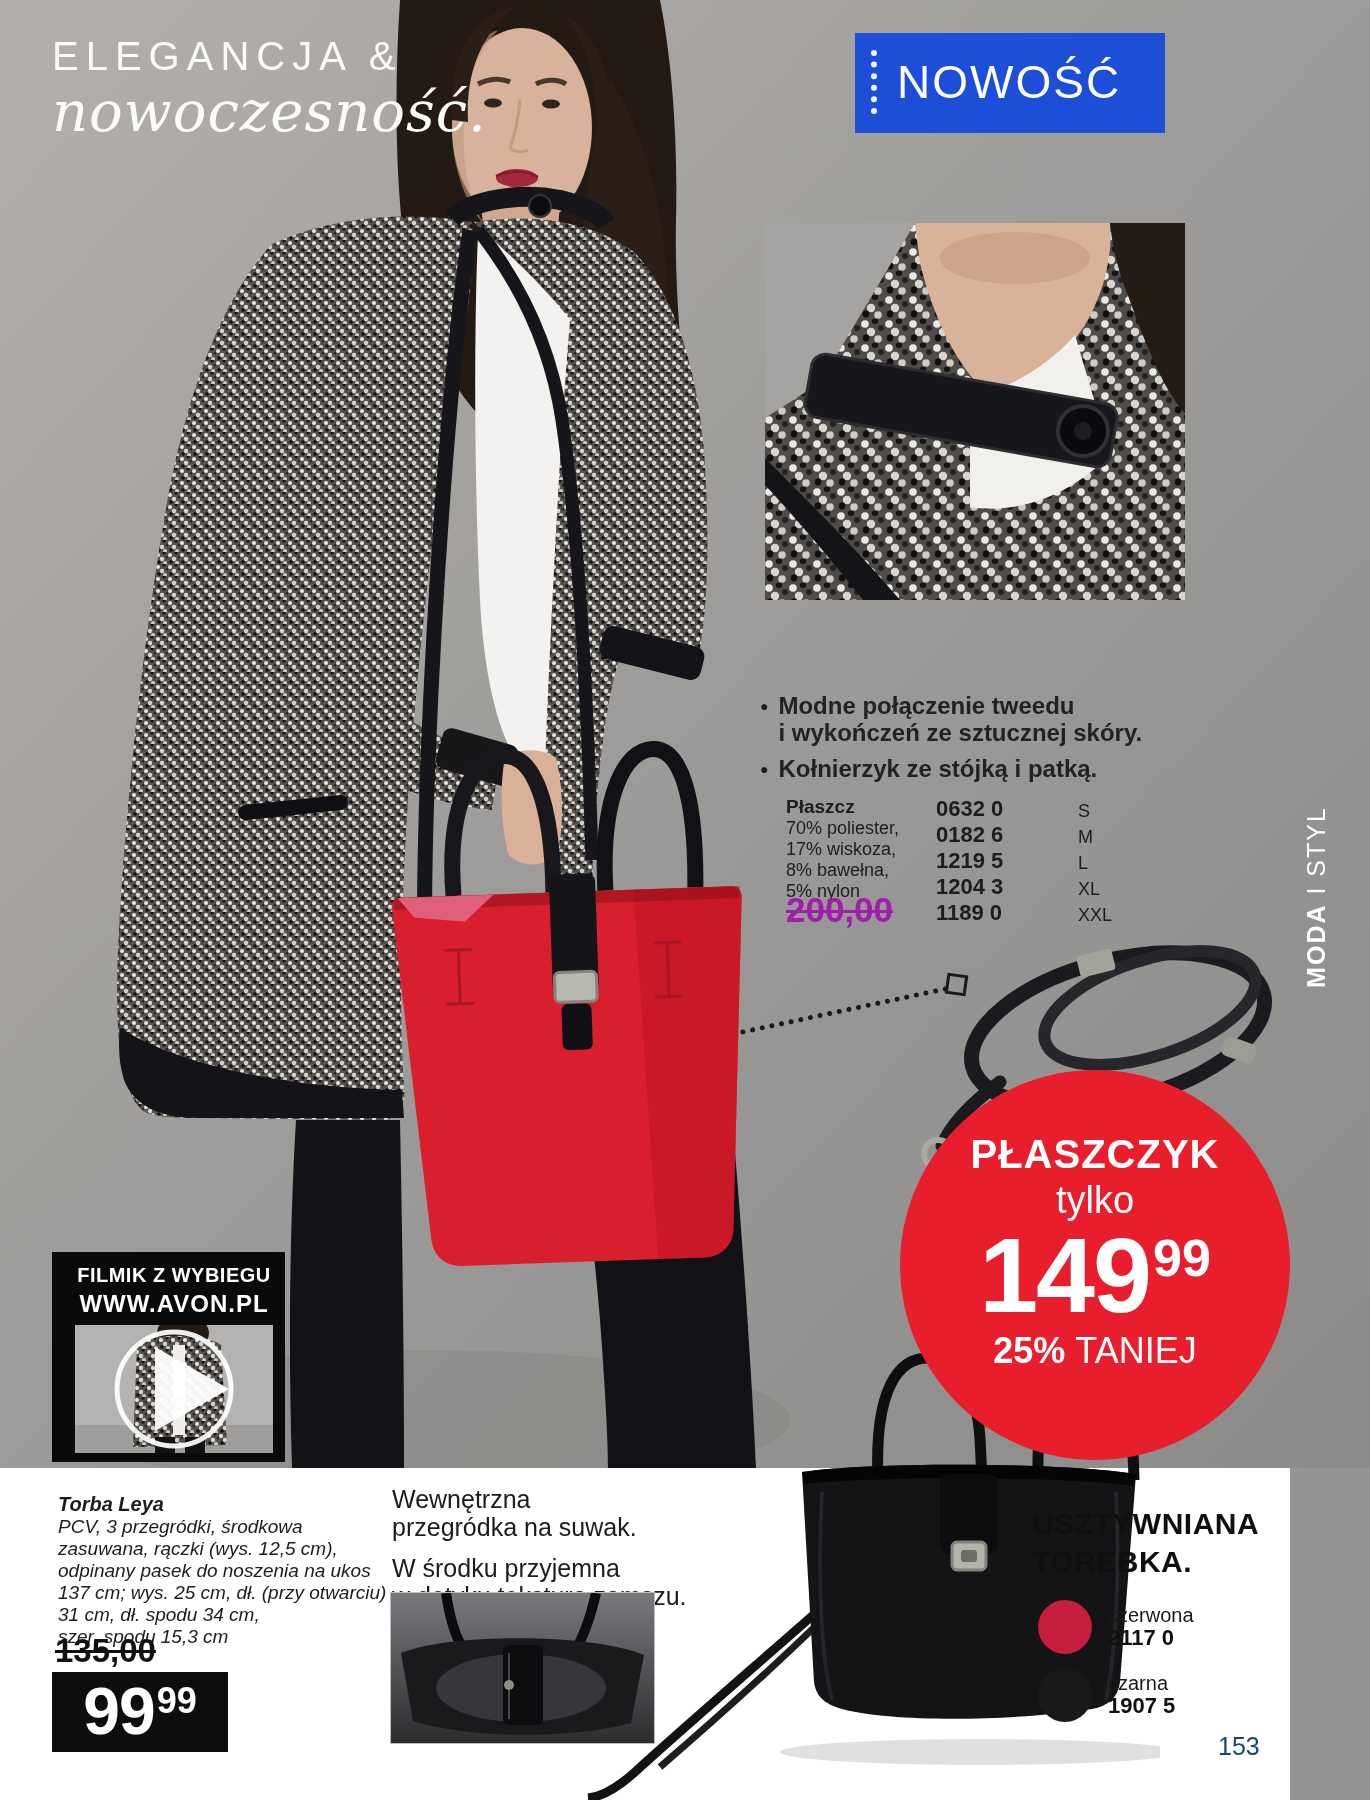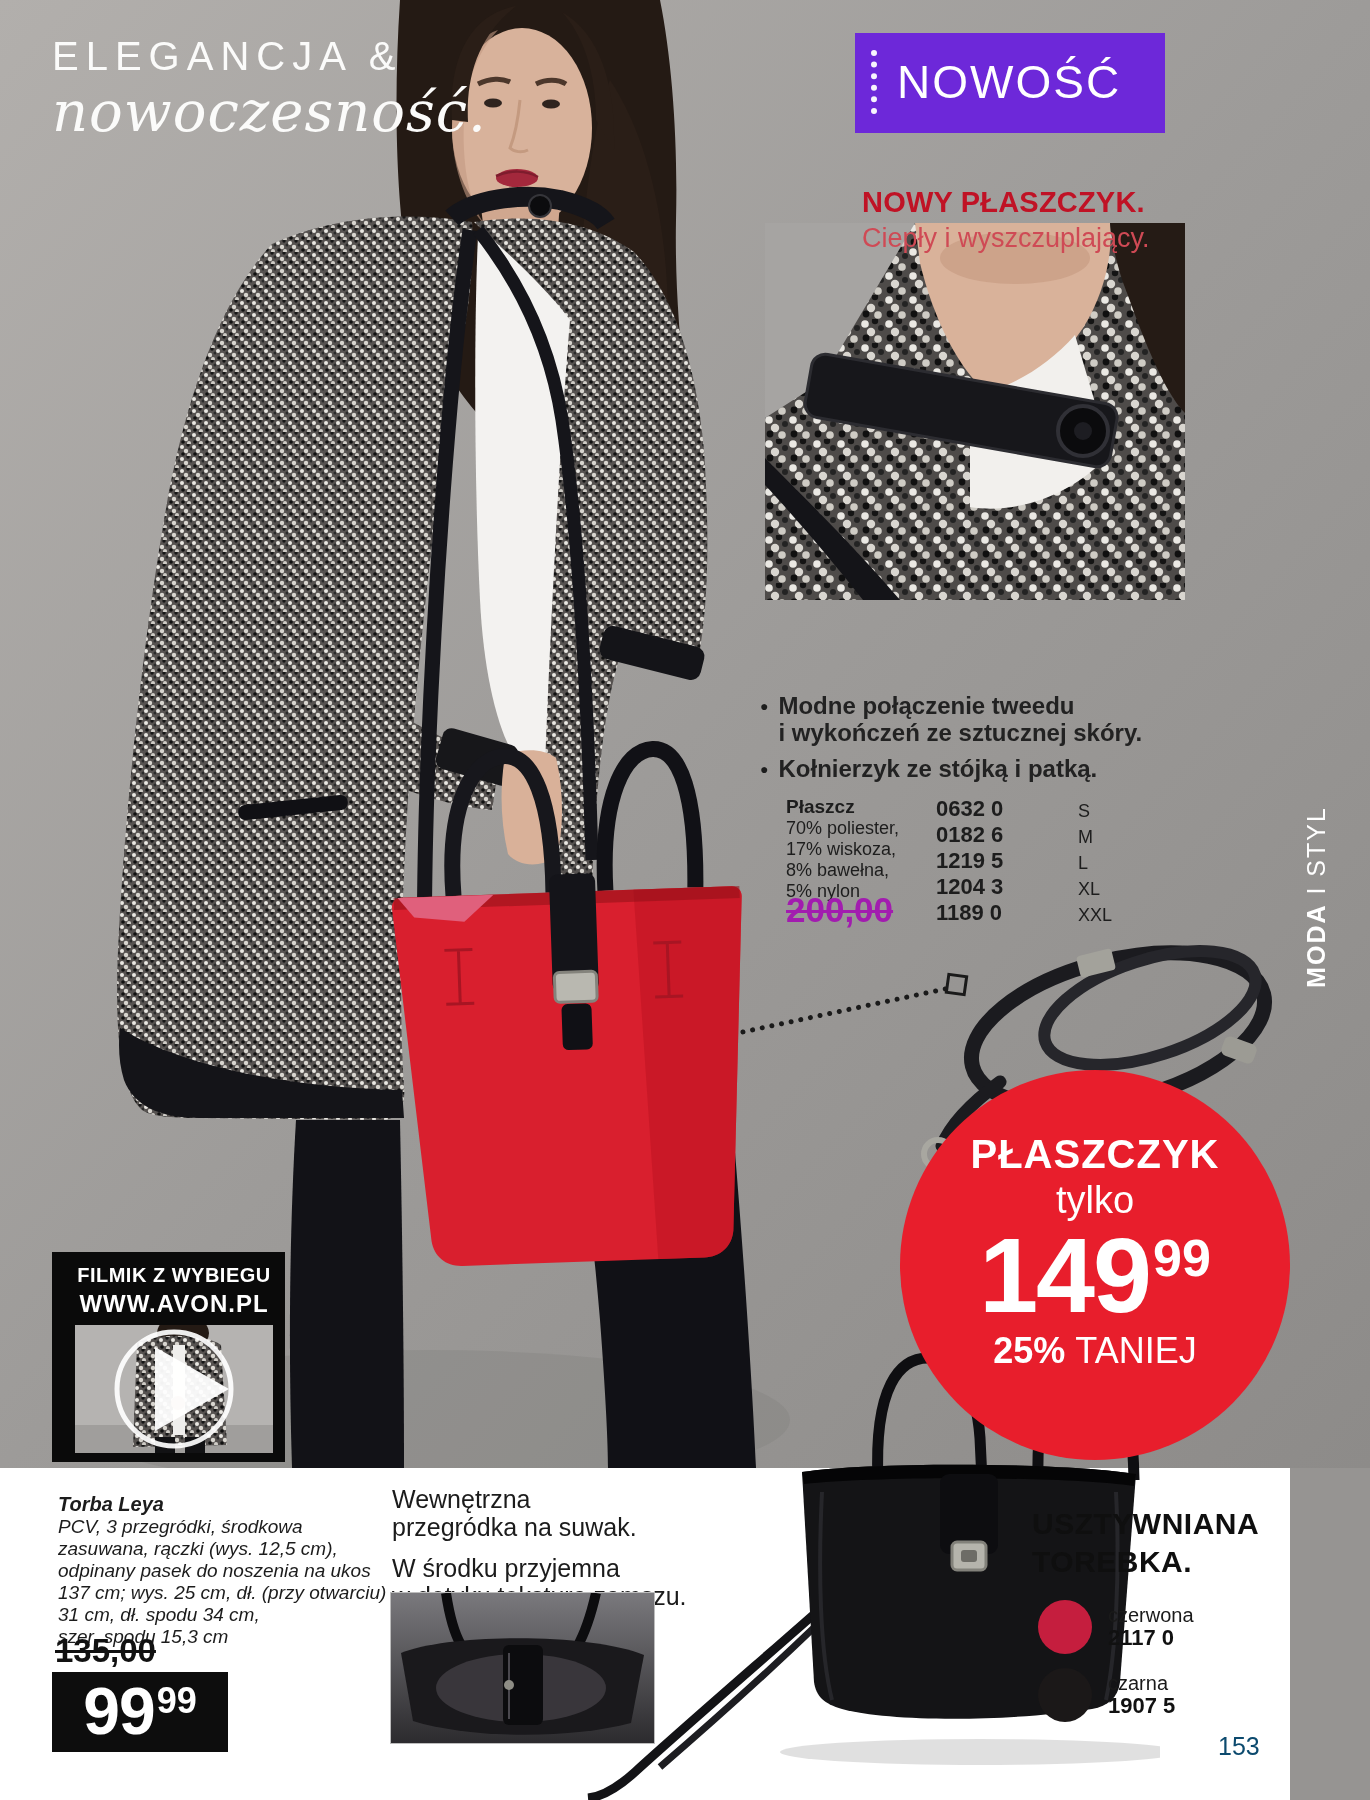--- a/index.html
+++ b/index.html
@@ -7,21 +7,21 @@
         font-family:"Liberation Sans",sans-serif;margin:0 auto;}
   .abs{position:absolute;}
   svg{display:block;}
 
   
   .headline{left:52px;top:34px;color:#fbfbfa;}
   .headline .l1{font-size:40px;font-weight:400;letter-spacing:7px;}
   .headline .l2{font-family:"DejaVu Serif",serif;font-style:italic;font-size:56px;line-height:1.1;margin-top:2px;letter-spacing:1px;}
 
   
-  .badge{left:855px;top:33px;width:310px;height:100px;background:#6d28d9;color:#fff;}
+  .badge{left:855px;top:33px;width:310px;height:100px;background:#1d4ed8;color:#fff;}
   .badge-dots{position:absolute;left:16px;top:17px;height:64px;width:0;border-left:6px dotted rgba(255,255,255,.95);}
   .badge-label{position:absolute;left:42px;top:22px;font-size:46px;font-weight:500;letter-spacing:2px;}
 
   .coat-head{left:862px;top:186px;}
   .coat-title{font-size:29px;font-weight:800;color:#c01225;letter-spacing:.2px;}
   .coat-sub{font-size:27px;font-weight:400;color:#cf4a55;margin-top:4px;}
 
   
   .bullets{left:760px;top:692px;width:440px;color:#222;}
   .b-row{display:flex;margin-bottom:9px;}
@@ -242,24 +242,20 @@
   <div class="abs headline">
     <div class="l1">ELEGANCJA &amp;</div>
     <div class="l2">nowoczesność.</div>
   </div>
 
   <div class="abs badge">
     <div class="badge-dots"></div>
     <div class="badge-label">NOWOŚĆ</div>
   </div>
 
-  <div class="abs coat-head">
-    <div class="coat-title">NOWY PŁASZCZYK.</div>
-    <div class="coat-sub">Ciepły i wyszczuplający.</div>
-  </div>
 
   <div class="abs bullets">
     <div class="b-row">
       <span class="b-dot">●</span>
       <div>
         <div class="b-text">Modne połączenie tweedu</div>
         <div class="b-text">i wykończeń ze sztucznej skóry.</div>
       </div>
     </div>
     <div class="b-row">

